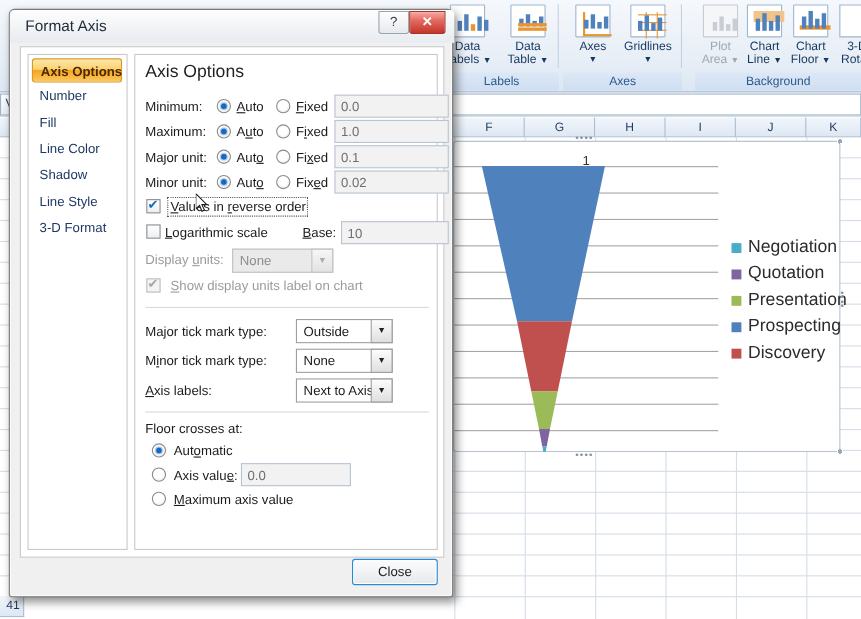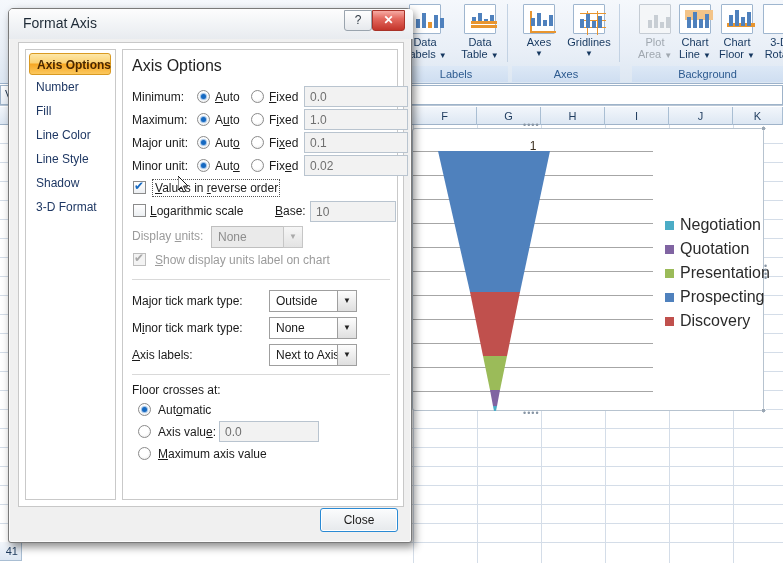--- a/index.html
+++ b/index.html
@@ -461,22 +461,22 @@
       <div class="tbtn close">✕</div>
     </div>
 
     <div class="dlg-body">
 
       <div class="navlist">
         <div class="navitem sel">Axis Options</div>
         <div class="navitem">Number</div>
         <div class="navitem">Fill</div>
         <div class="navitem">Line Color</div>
+        <div class="navitem">Shadow</div>
         <div class="navitem">Line Style</div>
-        <div class="navitem">Shadow</div>
         <div class="navitem">3-D Format</div>
       </div>
 
       <div class="pane">
         <div class="pane-h">Axis Options</div>
 
         <div class="row" style="top:36px;width:258px;">
           <span class="rlabel" style="left:0;">Minimum:</span>
           <span class="radio on" style="left:65px;"></span>
           <span class="rtxt" style="left:83px;"><span class="u">A</span>uto</span>
@@ -515,21 +515,21 @@
         <div class="row" style="top:128px;width:258px;">
           <span class="cbox on" style="left:1px;top:3px;"></span>
           <span class="focusbox" style="left:20px;top:1px;width:128px;height:18px;"></span>
           <span class="rtxt" style="left:23px;top:-1px;"><span class="u">V</span>alues in <span class="u">r</span>everse order</span>
         </div>
 
         <div class="row" style="top:151px;width:258px;">
           <span class="cbox" style="left:1px;top:3px;"></span>
           <span class="rtxt" style="left:18px;top:-1px;"><span class="u">L</span>ogarithmic scale</span>
           <span class="rtxt" style="left:143px;top:-1px;"><span class="u">B</span>ase:</span>
-          <span class="tbox" style="left:178px;width:86px;top:0;">10</span>
+          <span class="tbox" style="left:178px;width:98px;top:0;">10</span>
         </div>
 
         <div class="row" style="top:176px;width:258px;">
           <span class="rlabel dim" style="left:0;top:-1px;text-align:center;">Display <span class="u">u</span>nits:</span>
           <span class="combo dim" style="left:79px;top:0;width:92px;">
             <span>None</span>
             <span class="arrowbtn">▼</span>
           </span>
         </div>
 

